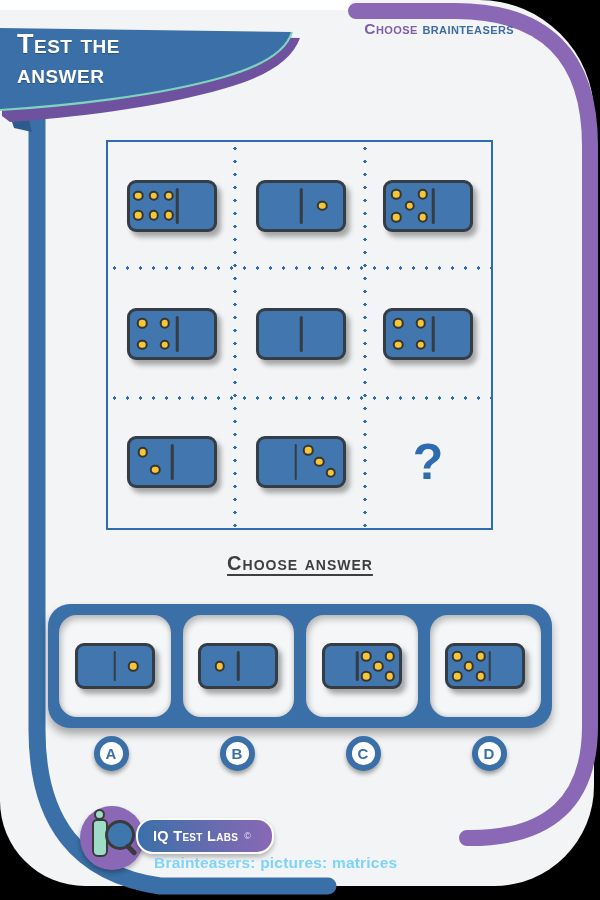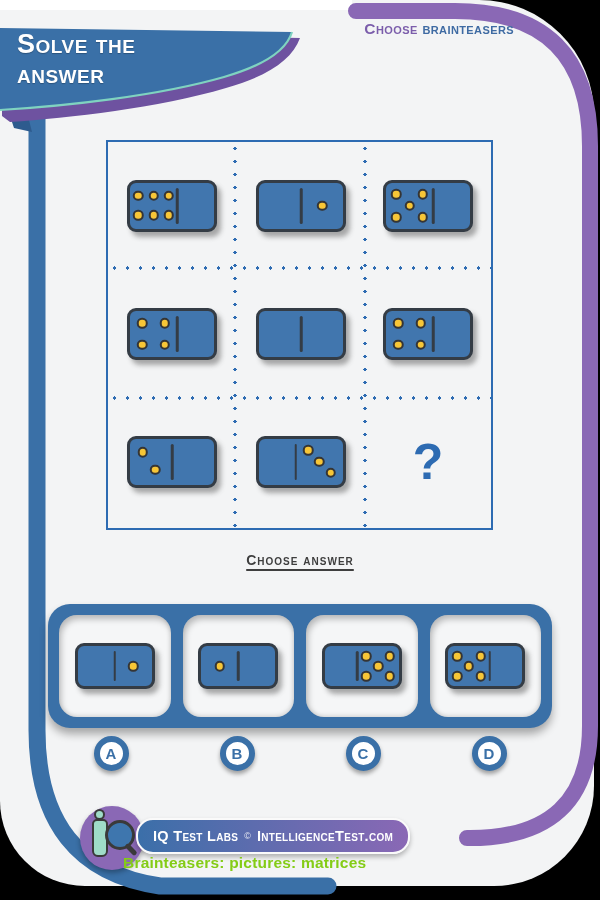--- a/index.html
+++ b/index.html
@@ -47,21 +47,21 @@
     box-shadow:4px 5px 5px rgba(70,70,70,.45);}
   .domino.small{width:74px;height:40px;}
   .half{position:absolute;top:0;height:100%;}
   .divider{position:absolute;top:5px;bottom:5px;width:2.5px;background:#343c45;
     border-radius:2px;transform:translateX(-50%);}
   .pip{position:absolute;width:6.5px;height:6.5px;background:#f7c637;
     border:2px solid #353535;border-radius:50%;transform:translate(-50%,-50%);}
 
   
   .choose{left:0;top:552px;width:600px;margin:0;text-align:center;
-    font-variant:small-caps;font-weight:bold;font-size:14px;color:#3e3e3e;
+    font-variant:small-caps;font-weight:bold;font-size:20px;color:#3e3e3e;
     letter-spacing:1px;text-decoration:underline;text-underline-offset:4px;
     text-decoration-thickness:1.5px;}
 
   
   .answer-bar{left:48px;top:604px;width:504px;height:124px;box-sizing:border-box;
     background:#3a70a7;border-radius:22px;display:flex;gap:12px;padding:11px;
     box-shadow:0 6px 8px rgba(0,0,0,.32);}
   .answer-box{flex:1;background:#f5f6f7;border-radius:18px;display:flex;
     align-items:center;justify-content:center;
     box-shadow:inset 2px 4px 6px rgba(0,0,0,.25), inset -1px -2px 4px rgba(0,0,0,.10);
@@ -84,42 +84,42 @@
     background:#3e76ae;border:3px solid #3a3a3a;border-radius:50%;}
   .handle{position:absolute;left:44px;top:41px;width:14px;height:5px;
     background:#3a3a3a;border-radius:3px;transform:rotate(45deg);}
   .pill{left:136px;top:818px;height:32px;display:inline-flex;align-items:center;
     padding:0 15px;border-radius:17px;color:#fff;white-space:nowrap;
     background:linear-gradient(90deg,#3b6fa9,#8a68b5);
     border:2px solid #fafafa;box-shadow:0 3px 5px rgba(0,0,0,.28);}
   .pill .brand,.pill .site{font-variant:small-caps;font-weight:bold;
     font-size:14.5px;letter-spacing:.3px;}
   .pill .copy{font-size:9px;margin:0 6px;opacity:.85;}
-  .breadcrumb{left:123px;top:854px;font-weight:bold;font-size:15.5px;
-    color:#84cc16;letter-spacing:.2px;text-align:center;}
+  .breadcrumb{left:154px;top:854px;font-weight:bold;font-size:15.5px;
+    color:#7dd3fc;letter-spacing:.2px;text-align:center;}
 </style>
 </head>
 <body>
 
 <div class="abs card"></div>
 <div class="abs top-white"></div>
 <svg class="abs bands" viewBox="0 0 600 900">
   <path d="M 356 11 L 455 11 Q 590 11 590 146 L 590 726 Q 590 838 470 838 L 467 838" fill="none" stroke="#8a68b5" stroke-width="16" stroke-linecap="round"></path>
   <path d="M 37 98 L 37 730 Q 37 868 160 886 L 328 886" fill="none" stroke="#3a70a7" stroke-width="17" stroke-linecap="round"></path>
 </svg>
 
 <div class="abs banner">
   <svg width="320" height="130" viewBox="0 0 320 130">
     <path d="M 8 94 L 26 92 L 32 116 L 14 112 Z" fill="#2e5b8e"></path>
     <path d="M 2 16 L 300 22 C 292 44 268 60 226 72 C 158 92 70 102 10 106 L 2 100 Z" fill="#6e52a0"></path>
     <path d="M 0 12 L 292 16 C 286 36 262 50 224 61 C 158 80 66 90 0 94 Z" fill="#3a70a7"></path>
     <path d="M 292 16 C 286 36 262 50 224 61 C 158 80 66 90 0 94" fill="none" stroke="#7fd3c0" stroke-width="2.2"></path>
   </svg>
   <div class="banner-text">
-    <div>Solve the</div>
+    <div>Test the</div>
     <div>answer</div>
   </div>
 </div>
 
 <div class="abs category">
   <span class="cat1">Choose</span>
   <span class="cat2">brainteasers</span>
 </div>
 
 <div id="matrix-grid" class="abs grid">
@@ -285,15 +285,14 @@
 
 <div class="abs logo">
   <div class="tube"></div>
   <div class="tube-dot"></div>
   <div class="lens"></div>
   <div class="handle"></div>
 </div>
 <div class="abs pill">
   <span class="brand">IQ Test Labs</span>
   <span class="copy">©</span>
-  <span class="site">IntelligenceTest.com</span>
 </div>
 <div class="abs breadcrumb">Brainteasers: pictures: matrices</div>
 
 </body></html>

